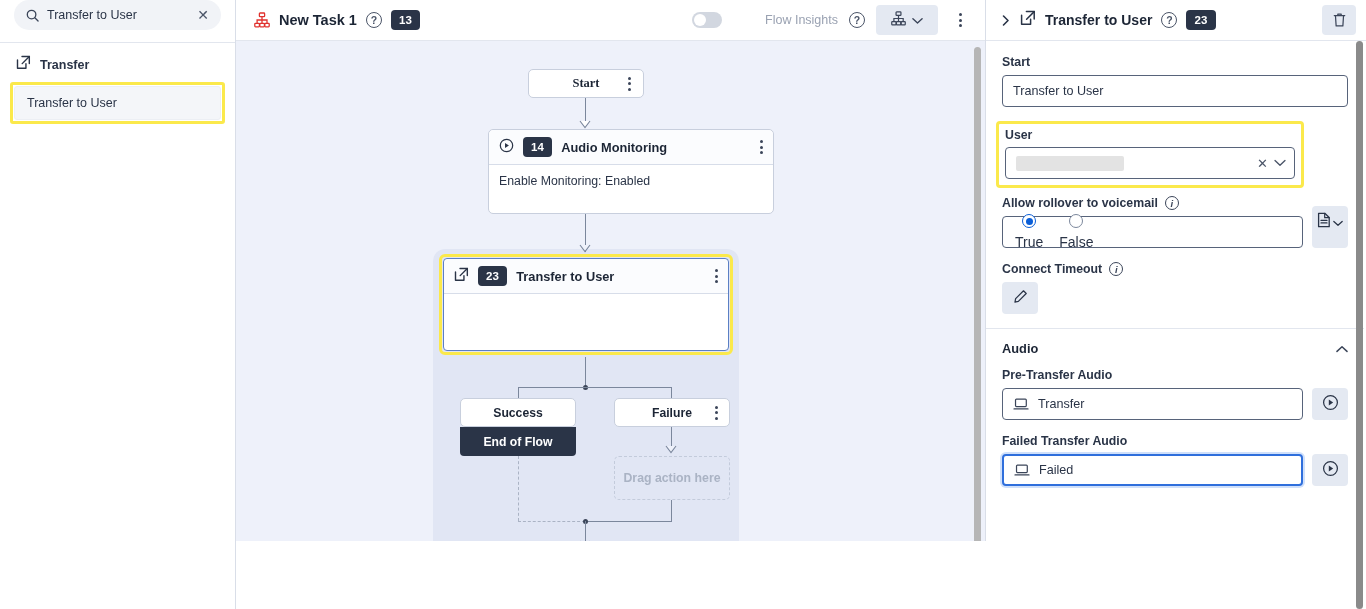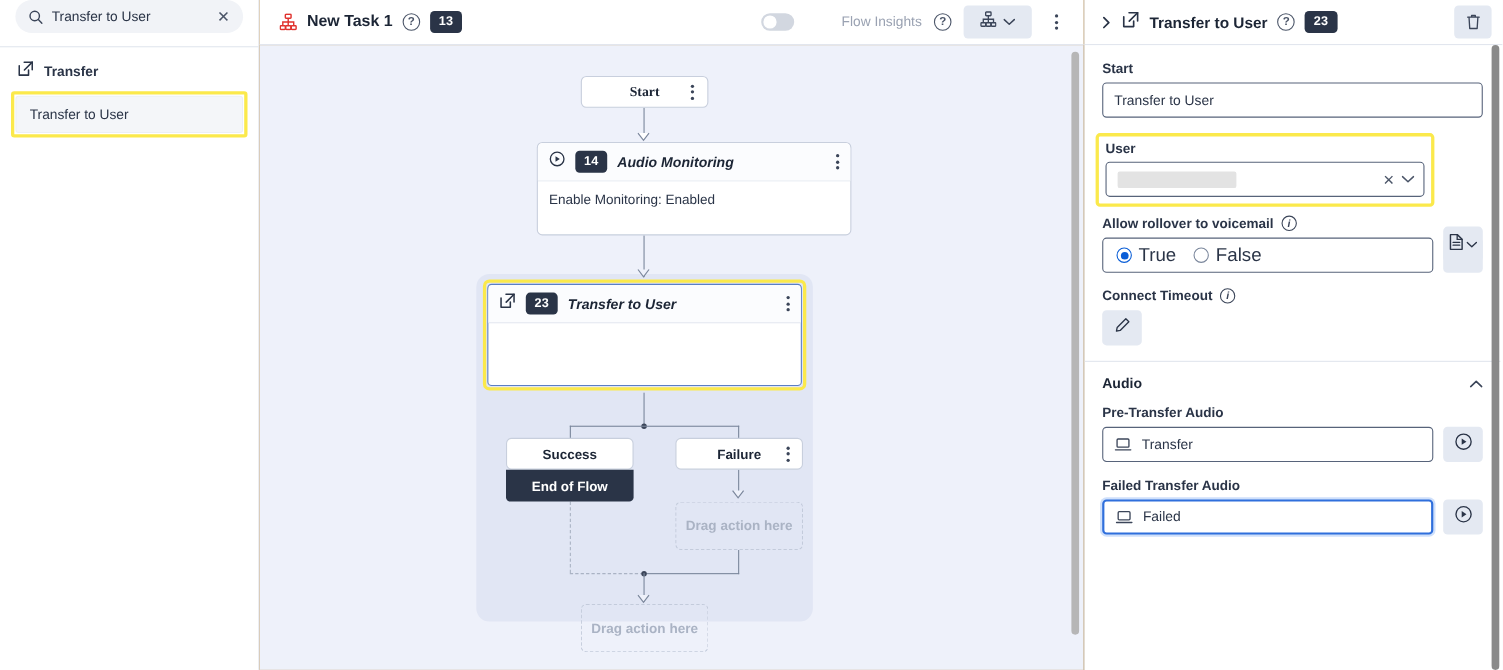--- a/index.html
+++ b/index.html
@@ -57,21 +57,21 @@
     border: 1px solid #eceff4;
     border-radius: 3px;
     padding: 9px 12px;
     font-size: 12.5px;
     color: #2a3447;
     cursor: pointer;
   }
 
   
   .canvas-col {
-    flex: 1 1 auto; position: relative; height: 609px; background: #a16207;
+    flex: 1 1 auto; position: relative; height: 541px; background: #eab308;
     display: flex; flex-direction: column;
     border-right: 1px solid #d9dee8;
     justify-content: center;
   }
   .canvas-top {
     height: 41px; flex: 0 0 41px;
     border-bottom: 1px solid #e2e6ee;
     display: flex; align-items: center;
     padding: 0 14px 0 18px; background: #fff;
     position: relative; z-index: 5;
@@ -129,21 +129,21 @@
 
   .node {
     position: absolute; background: #ffffff;
     border: 1px solid #c8cfdd; border-radius: 5px;
   }
   .node-hdr {
     display: flex; align-items: center; gap: 9px;
     padding: 7px 10px; border-bottom: 1px solid #d7dde9;
     background: #fbfcfe; border-radius: 5px 5px 0 0;
   }
-  .node-hdr .n-title { font-size: 12.8px; font-weight: bold; color: #1c2535; font-style: italic; }
+  .node-hdr .n-title { font-size: 12.8px; font-weight: bold; color: #1c2535; }
   .node-body { padding: 9px 10px; font-size: 12.3px; color: #2a3447; }
   .node-kebab { margin-left: auto; display: flex; flex-direction: column; gap: 2.5px; align-items:center; cursor:pointer; }
   .node-kebab i { width: 3px; height: 3px; border-radius: 50%; background: #3b4559; display:block; }
   .redacted { display: inline-block; width: 72px; height: 12px; background: #e3e3e3; border-radius: 2px; vertical-align: -2px; }
 
   
   .node-start {
     left: 292px; top: 28px; width: 116px; height: 29px;
     display: flex; align-items: center; justify-content: center;
     border-radius: 5px; background: #fff;
@@ -259,21 +259,21 @@
     display: flex; align-items: center; padding: 0 8px 0 10px; background: #fff;
   }
   .select-input .val-redacted { width: 108px; height: 15px; background: #e3e3e3; border-radius: 2px; }
   .select-input .x { margin-left: auto; color: #4b5568; font-size: 13px; cursor: pointer; padding: 0 4px; }
   .select-input .chev { color: #4b5568; display: flex; cursor: pointer; padding-left: 2px; }
 
   .radio-input {
     height: 32px; border: 1px solid #57637a; border-radius: 4px;
     display: flex; align-items: center; gap: 16px; padding: 0 12px; background: #fff;
   }
-  .radio { display: flex; align-items: center; gap: 6px; cursor: pointer; font-size: 17px; color: #2a3447; }
+  .radio { display: flex; align-items: center; gap: 6px; cursor: pointer; font-size: 14px; color: #2a3447; flex-direction: column; }
   .rdot {
     width: 14px; height: 14px; border-radius: 50%; border: 1.6px solid #7b879c;
     display: flex; align-items: center; justify-content: center; background: #fff;
   }
   .rdot.on { border-color: #0a5ed7; border-width: 1.6px; }
   .rdot.on::after { content: ""; width: 7px; height: 7px; border-radius: 50%; background: #0a5ed7; }
 
   .divider { border-top: 1px solid #e2e6ee; margin: 14px -16px 0 -16px; }
   .section-head {
     display: flex; align-items: center; padding: 12px 0 12px 0;

